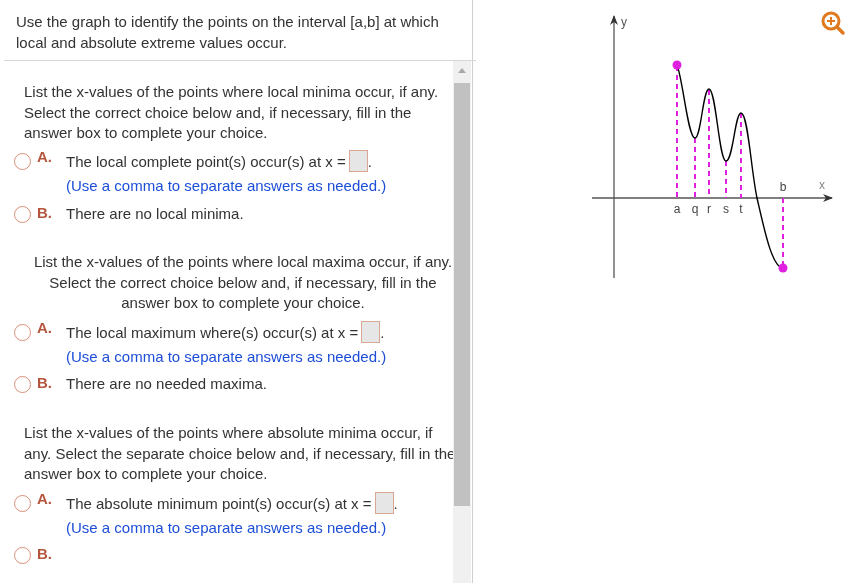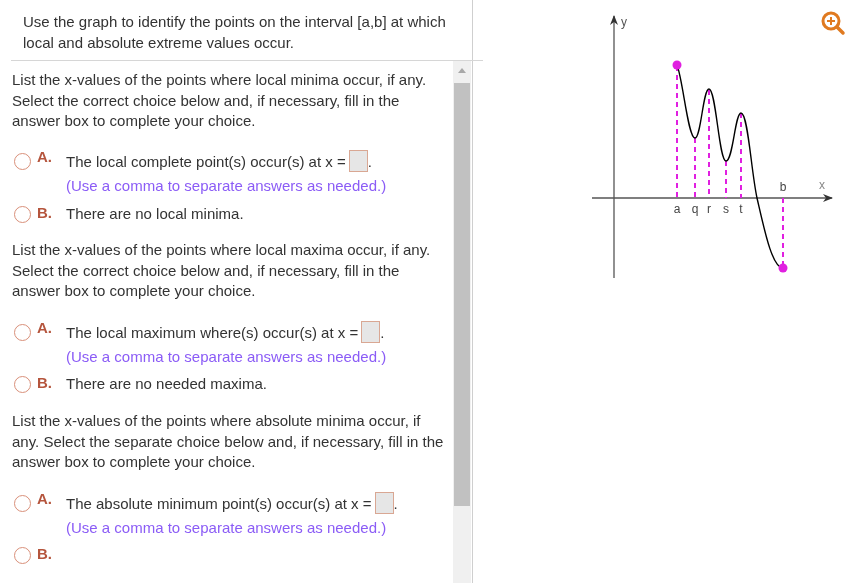--- a/index.html
+++ b/index.html
@@ -5,33 +5,33 @@
   html, body { margin: 0; padding: 0; }
   body {
     width: 864px; height: 583px; overflow: hidden; background: #ffffff;
     font-family: "Liberation Sans", sans-serif; color: #333333; position: relative;
   }
   .left-panel {
     position: absolute; left: 0; top: 0; width: 472px; height: 583px;
     border-right: 1px solid #cfcfcf;
   }
   .header {
-    position: absolute; left: 11px; top: 0; width: 472px; height: 60px;
+    position: absolute; left: 4px; top: 0; width: 472px; height: 60px;
     border-bottom: 1px solid #d6d6d6;
   }
   .header p {
     margin: 0; position: absolute; left: 12px; top: 11px; width: 440px;
     font-size: 15px; line-height: 21px; color: #333;
   }
   .scroll-area {
     position: absolute; left: 0; top: 61px; width: 472px; height: 522px; overflow: hidden;
   }
   .question {
     position: absolute; left: 12px; width: 438px;
-    font-size: 15px; line-height: 20.5px; color: #333; margin: 0;
+    font-size: 15px; line-height: 20.5px; color: #333; margin: 12px;
   }
   .choice { position: absolute; left: 0; width: 450px; height: 22px; }
   .radio {
     position: absolute; left: 14px; top: 2px; width: 14px; height: 14px;
     border: 1.5px solid #d9907a; border-radius: 50%; background: #fff; box-sizing: border-box;
     width: 17px; height: 17px;
   }
   .letter {
     position: absolute; left: 37px; top: 0; font-size: 15px; font-weight: bold; color: #b5553d;
   }
@@ -39,21 +39,21 @@
   .choice-text {
     position: absolute; left: 66px; top: 1px; font-size: 15px; color: #333; white-space: nowrap;
   }
   .ansbox {
     display: inline-block; width: 19px; height: 22px; background: #e6e6e6;
     border: 1px solid #d9a793; vertical-align: middle; margin-left: 3px; box-sizing: border-box;
     position: relative; top: -2px;
   }
   .period { font-size: 15px; }
   .hint {
-    position: absolute; left: 66px; font-size: 15px; color: #8b5cf6; white-space: nowrap;
+    position: absolute; left: 66px; font-size: 15px; color: #1d4ed8; white-space: nowrap;
   }
   .scrollbar {
     position: absolute; left: 453px; top: 61px; width: 18px; height: 522px; background: #f0f0f0;
   }
   .scroll-up {
     position: absolute; left: 0; top: 0; width: 18px; height: 20px;
   }
   .scroll-up::after {
     content: ""; position: absolute; left: 5px; top: 7px;
     border-left: 4px solid transparent; border-right: 4px solid transparent;
@@ -85,21 +85,21 @@
       <span class="letter letter-a">A.</span>
       <span class="choice-text"><span>The local complete point(s) occur(s) at x =</span><span class="ansbox"></span><span class="period">.</span></span>
     </div>
     <div class="hint" style="top:116px;">(Use a comma to separate answers as needed.)</div>
     <div class="choice" style="top:143px;">
       <span class="radio"></span>
       <span class="letter">B.</span>
       <span class="choice-text">There are no local minima.</span>
     </div>
 
-    <p class="question" style="top:179px;">List the x-values of the points where local maxima occur, if any. Select the correct choice below and, if necessary, fill in the answer box to complete your choice.</p>
+    <p class="question" style="top:179px;text-align:center;">List the x-values of the points where local maxima occur, if any. Select the correct choice below and, if necessary, fill in the answer box to complete your choice.</p>
     <div class="choice" style="top:261px;">
       <span class="radio"></span>
       <span class="letter letter-a">A.</span>
       <span class="choice-text"><span>The local maximum where(s) occur(s) at x =</span><span class="ansbox"></span><span class="period">.</span></span>
     </div>
     <div class="hint" style="top:287px;">(Use a comma to separate answers as needed.)</div>
     <div class="choice" style="top:313px;">
       <span class="radio"></span>
       <span class="letter">B.</span>
       <span class="choice-text">There are no needed maxima.</span>

